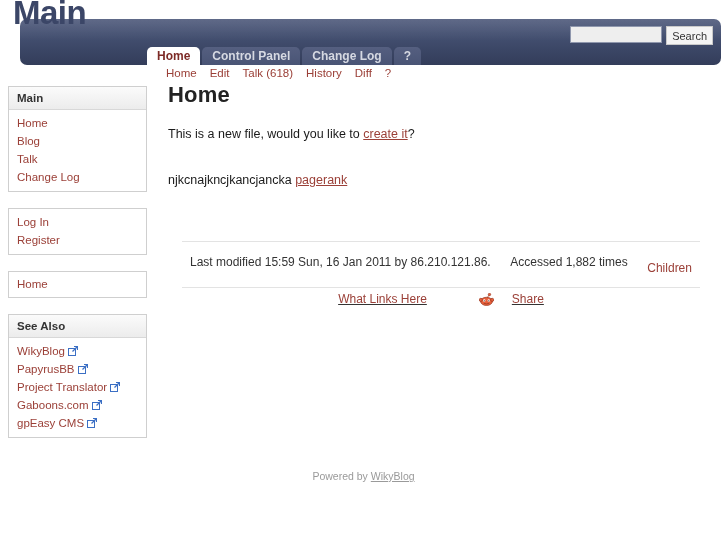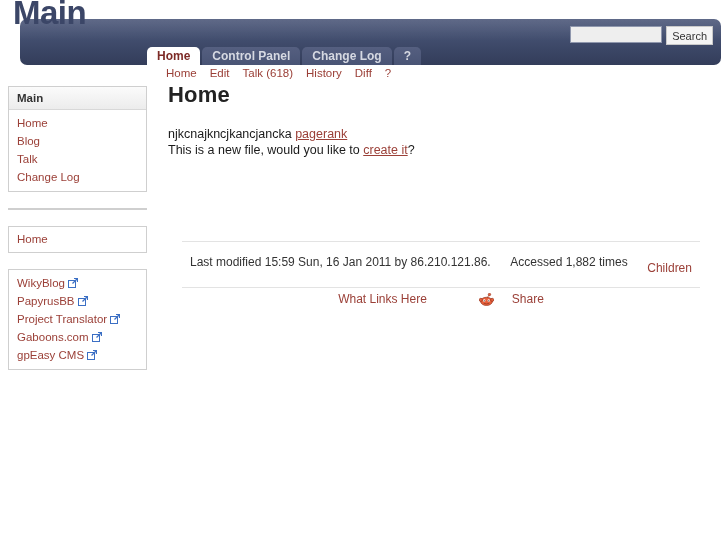--- a/index.html
+++ b/index.html
@@ -196,20 +196,21 @@
     align-items: center;
     justify-content: space-between;
     padding: 5px 8px 0 8px;
   }
   .infobar .row2 {
     display: flex;
     align-items: center;
     justify-content: center;
     gap: 52px;
     padding: 5px 8px 7px 8px;
+    text-decoration: underline;
   }
   .infobar a {
     color: #9b4038;
     text-decoration: none;
     cursor: pointer;
     margin-top: 12px;
   }
   .infobar .meta { color: #333; }
   .rule {
     position: absolute;
@@ -278,30 +279,35 @@
       <div class="panel-head">Main</div>
       <div class="panel-body">
         <a>Home</a>
         <a>Blog</a>
         <a>Talk</a>
         <a>Change Log</a>
       </div>
     </div>
 
     <div class="panel">
+      <div class="panel-body">
+        <a>Log In</a>
+        <a>Register</a>
+      </div>
     </div>
 
 
     <div class="panel tagonly">
       <div class="panel-body">
         <a>Home</a>
       </div>
     </div>
 
     <div class="panel">
+      <div class="panel-head">See Also</div>
       <div class="panel-body">
         <a><span>WikyBlog</span><span class="ext-icon"><svg width="10" height="10" viewBox="0 0 10 10">
                 <rect x="0.5" y="2.5" width="7" height="7" fill="#ffffff" stroke="#3b6fc4" stroke-width="1"></rect>
                 <path d="M4.5 5.5 L9 1" stroke="#3b6fc4" stroke-width="1.2" fill="none"></path>
                 <path d="M6 0.5 L9.5 0.5 L9.5 4" fill="none" stroke="#3b6fc4" stroke-width="1.2"></path>
               </svg></span></a>
         <a><span>PapyrusBB</span><span class="ext-icon"><svg width="10" height="10" viewBox="0 0 10 10">
                 <rect x="0.5" y="2.5" width="7" height="7" fill="#ffffff" stroke="#3b6fc4" stroke-width="1"></rect>
                 <path d="M4.5 5.5 L9 1" stroke="#3b6fc4" stroke-width="1.2" fill="none"></path>
                 <path d="M6 0.5 L9.5 0.5 L9.5 4" fill="none" stroke="#3b6fc4" stroke-width="1.2"></path>
@@ -321,22 +327,22 @@
                 <path d="M4.5 5.5 L9 1" stroke="#3b6fc4" stroke-width="1.2" fill="none"></path>
                 <path d="M6 0.5 L9.5 0.5 L9.5 4" fill="none" stroke="#3b6fc4" stroke-width="1.2"></path>
               </svg></span></a>
       </div>
     </div>
 
   </div>
 
   <div class="content">
     <h1 class="page-title">Home</h1>
+    <p class="para"><span>This is a new file, would you like to </span><a>create it</a><span>?</span></p>
     <p class="para second"><span>njkcnajkncjkancjancka </span><a>pagerank</a></p>
-    <p class="para"><span>This is a new file, would you like to </span><a>create it</a><span>?</span></p>
   </div>
 
   <div class="rule"></div>
   <div class="infobar">
     <div class="row1">
       <span class="meta">Last modified 15:59 Sun, 16 Jan 2011 by 86.210.121.86.</span>
       <span class="meta">Accessed 1,882 times</span>
       <a>Children</a>
     </div>
     <div class="row2">
@@ -355,14 +361,17 @@
             <circle cx="10.4" cy="8.4" r="0.65" fill="#3a2a22"></circle>
             <path d="M5 11 Q8 12.6 11 11" stroke="#9c3a22" stroke-width="0.9" fill="none"></path>
           </svg>
         </span>
         <span>Share</span>
       </a>
     </div>
   </div>
   <div class="rule bottom"></div>
 
+  <div class="footer">
+    <span>Powered by </span><a>WikyBlog</a>
+  </div>
 
 </div>
 
 </body></html>

